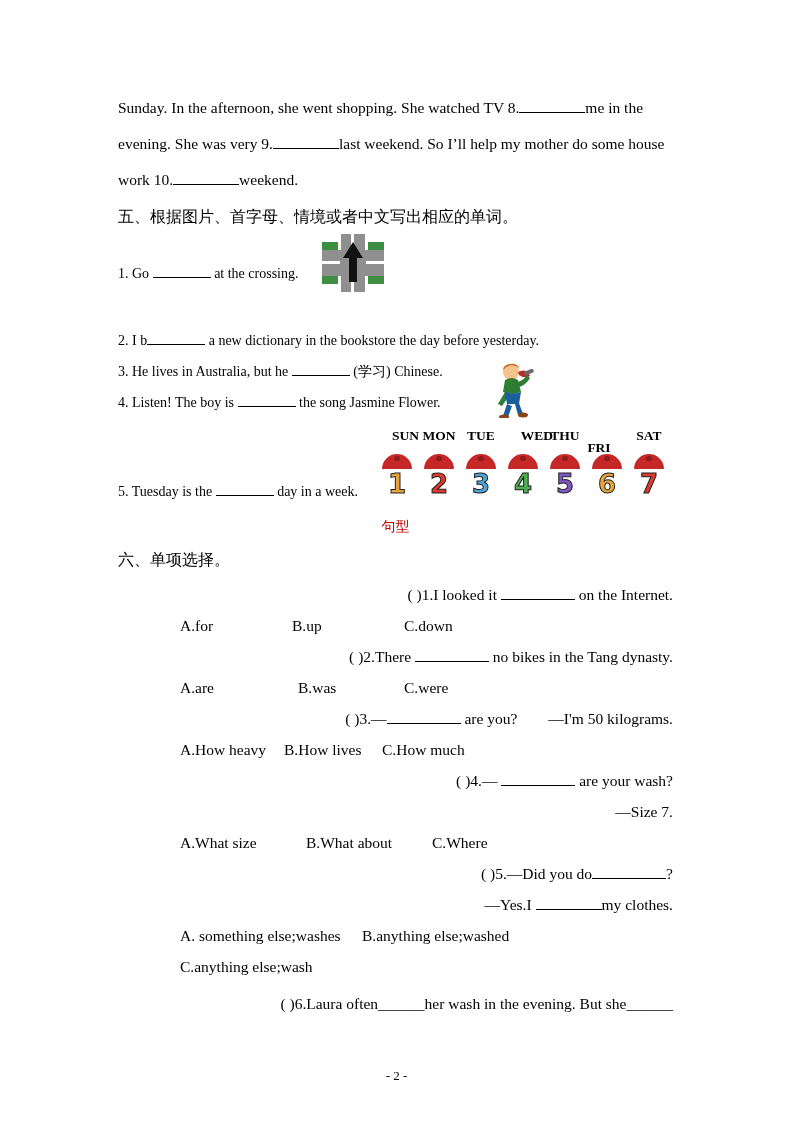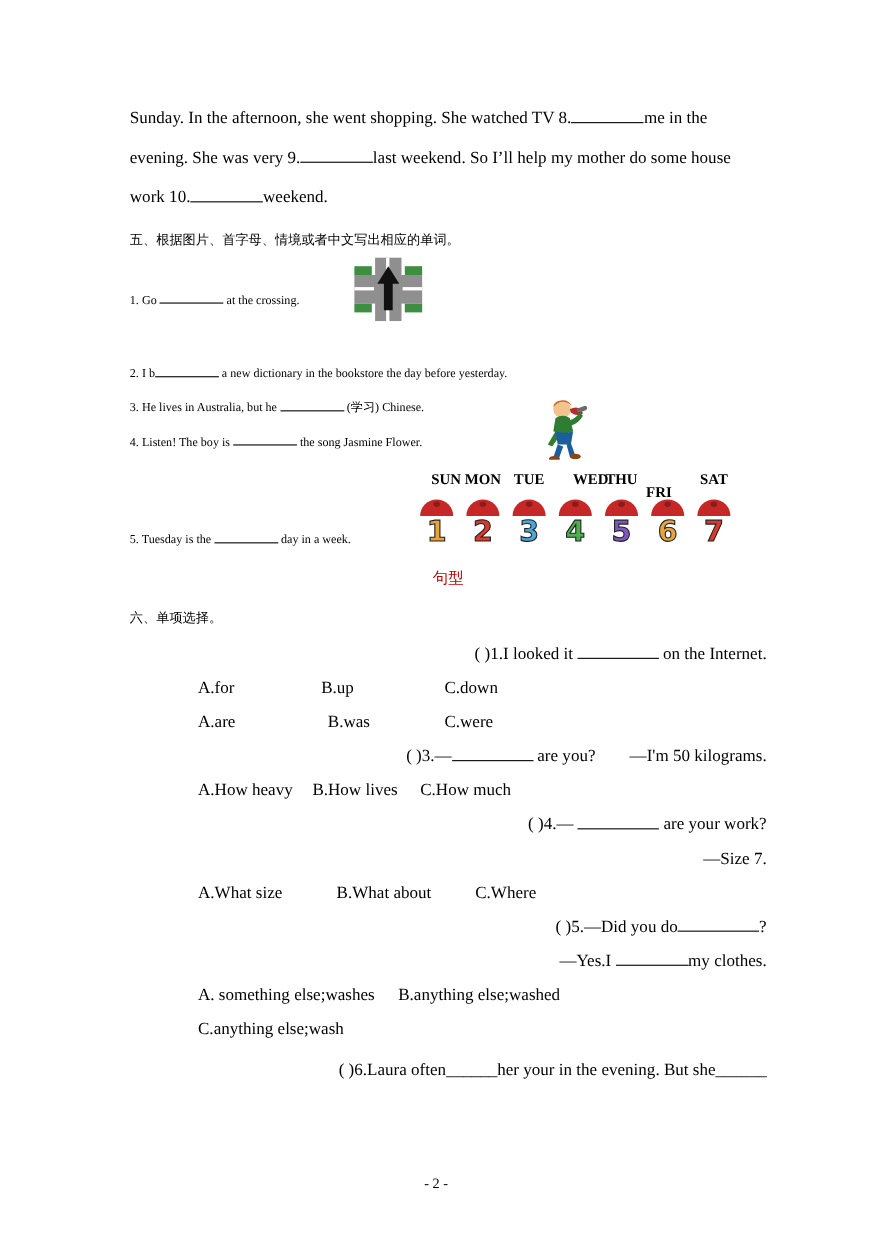--- a/index.html
+++ b/index.html
@@ -13,34 +13,34 @@
     font-family: "Liberation Serif", serif;
     color: #000000;
     position: relative;
     overflow: hidden;
   }
   .page {
     position: relative;
     width: 793px;
     height: 1122px;
     box-sizing: border-box;
-    padding: 90px 96px 0 118px;
+    padding: 90px 120px 0 118px;
   }
   .para {
     font-size: 15.5px;
     line-height: 36px;
   }
   .section-head {
-    font-size: 12px;
+    font-size: 16px;
     line-height: 36px;
-    font-family: Liberation Sans, sans-serif;
+    font-family: Liberation Mono, monospace;
     margin-top: 2px;
   }
   .q {
-    font-size: 11px;
+    font-size: 14px;
     line-height: 31px;
   }
   .blankline {
     display: inline-block;
     border-bottom: 1px solid #000;
     vertical-align: baseline;
   }
   .u6 { width: 58px; }
   .u7 { width: 66px; }
   .u8 { width: 74px; }
@@ -249,50 +249,53 @@
     <span>六、单项选择。</span>
   </div>
 
   <div class="choice-row">
     <span class="paren">(        )</span><span>1.</span><span>I looked it </span><span class="blankline u8"></span><span> on the Internet.</span>
   </div>
   <div class="opts">
     <span class="opt-col" style="width:112px">A.for</span><span class="opt-col" style="width:112px">B.up</span><span class="opt-col">C.down</span>
   </div>
 
+  <div class="choice-row">
+    <span class="paren">(        )</span><span>2.</span><span>There </span><span class="blankline u8"></span><span> no bikes in the Tang dynasty.</span>
+  </div>
   <div class="opts">
     <span class="opt-col" style="width:118px">A.are</span><span class="opt-col" style="width:106px">B.was</span><span class="opt-col">C.were</span>
   </div>
 
   <div class="choice-row">
     <span class="paren">(        )</span><span>3.</span><span>—</span><span class="blankline u8"></span><span> are you?  —I'm 50 kilograms.</span>
   </div>
   <div class="opts">
     <span class="opt-col" style="width:104px">A.How heavy</span><span class="opt-col" style="width:98px">B.How lives</span><span class="opt-col">C.How much</span>
   </div>
 
   <div class="choice-row">
-    <span class="paren">(        )</span><span>4.</span><span>— </span><span class="blankline u8"></span><span> are your work?</span>
+    <span class="paren">(        )</span><span>4.</span><span>— </span><span class="blankline u8"></span><span> are your wash?</span>
   </div>
   <div class="choice-row" style="padding-left:38px;">—Size 7.</div>
   <div class="opts">
     <span class="opt-col" style="width:126px">A.What size</span><span class="opt-col" style="width:126px">B.What about</span><span class="opt-col">C.Where</span>
   </div>
 
   <div class="choice-row">
     <span class="paren">(        )</span><span>5.</span><span>—Did you do</span><span class="blankline u8"></span><span>?</span>
   </div>
   <div class="choice-row" style="padding-left:38px;">
     <span>—Yes.I </span><span class="blankline u7"></span><span>my clothes.</span>
   </div>
   <div class="opts">
     <span class="opt-col" style="width:182px">A. something else;washes</span><span class="opt-col">B.anything else;washed</span>
   </div>
   <div class="opts">
     <span class="opt-col">C.anything else;wash</span>
   </div>
 
   <div class="choice-row" style="margin-top:6px;">
-    <span class="paren">(        )</span><span>6.</span><span>Laura   often______her   your   in   the   evening.   But   she______</span>
+    <span class="paren">(        )</span><span>6.</span><span>Laura   often______her   wash   in   the   evening.   But   she______</span>
   </div>
 
   <div class="footer">- 2 -</div>
 </div>
 
 </body></html>

